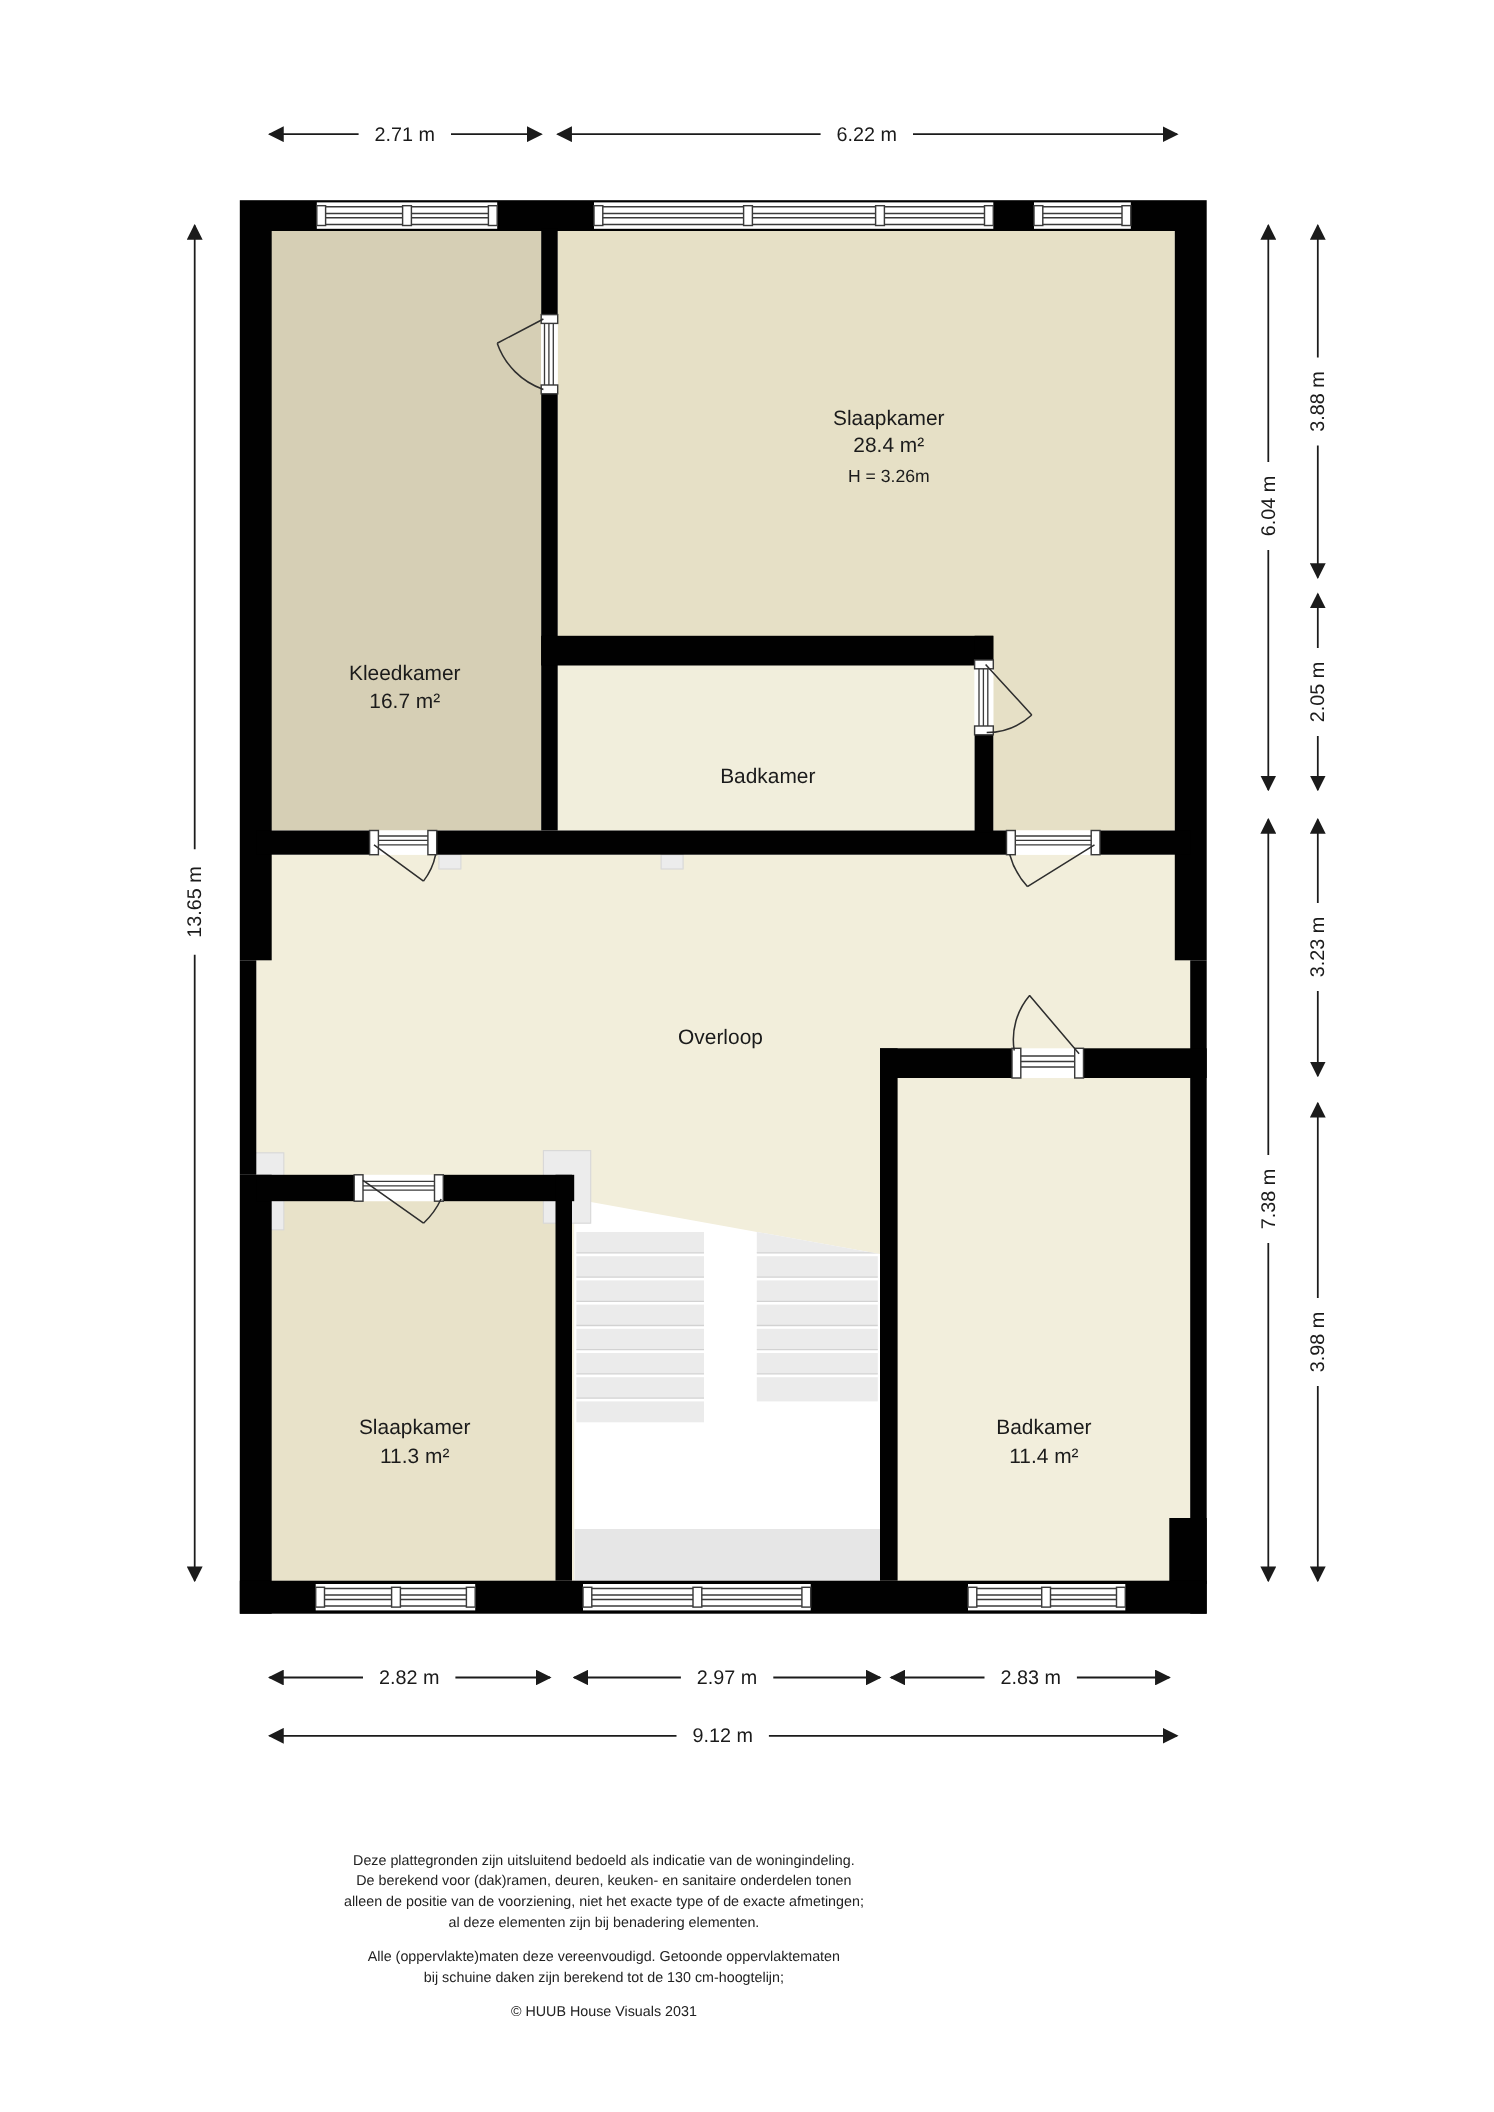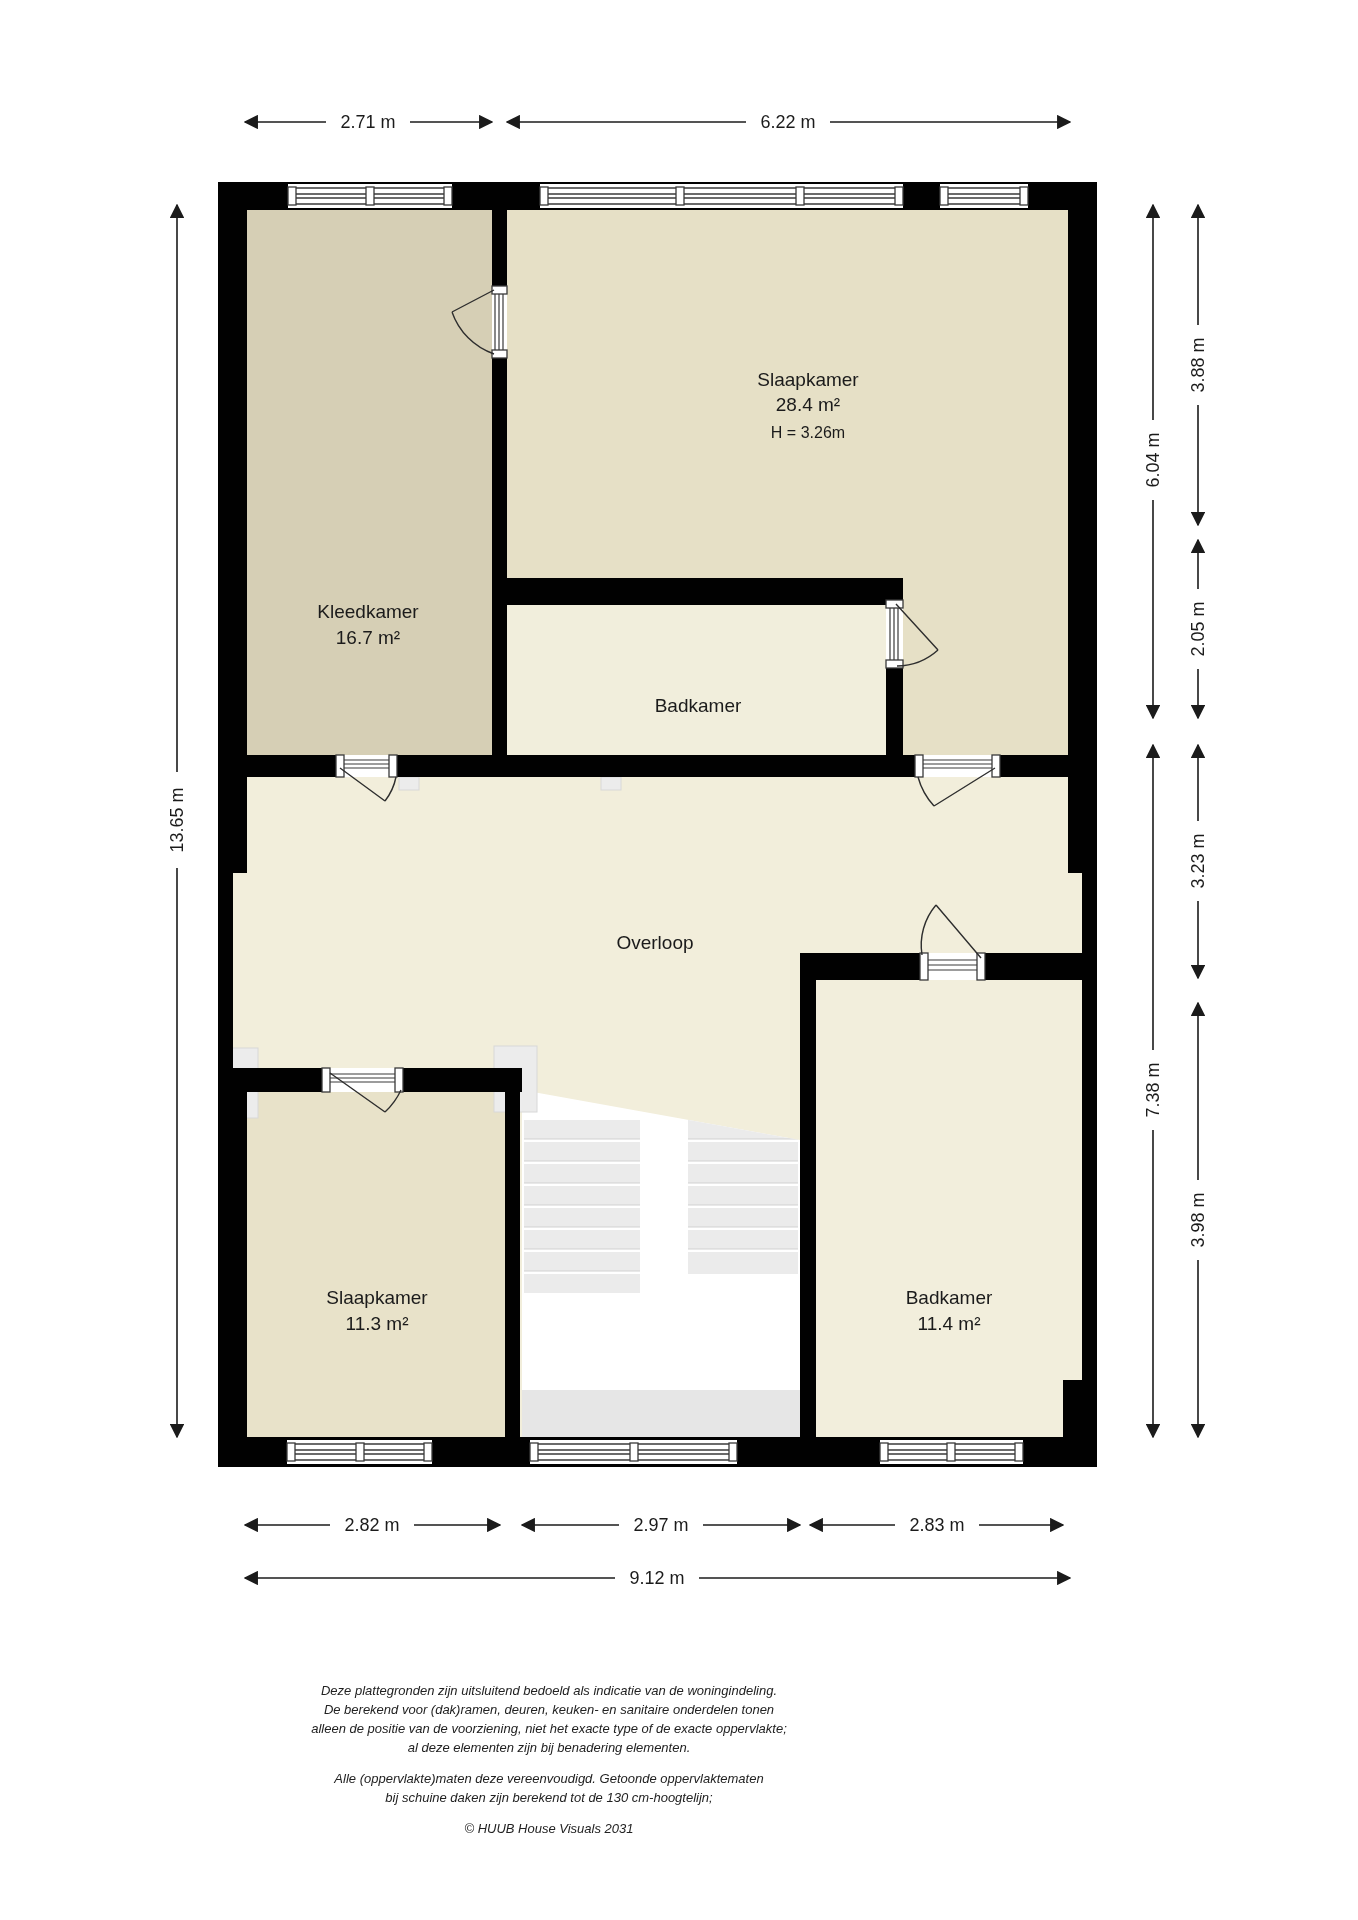--- a/index.html
+++ b/index.html
@@ -13,21 +13,21 @@
   .wall{fill:#010101;}
   .win{fill:#ffffff;}
   .winline{stroke:#3a3a3a;stroke-width:1.4;}
   .wincap{fill:#ffffff;stroke:#3a3a3a;stroke-width:1.3;}
   .doorstripe{stroke:#3a3a3a;stroke-width:1.2;}
   .doorswing{stroke:#2e2e2e;stroke-width:1.4;fill:none;}
   .tread{fill:#ebebeb;}
   .treadline{stroke:#d2d2d2;stroke-width:1.2;}
   .pilaster{fill:#ececec;stroke:#d8d8d8;stroke-width:1;}
   #footer{position:absolute;left:309px;top:1681px;width:480px;text-align:center;
-          font-size:13px;line-height:19px;color:#222;font-style:italic;}
+          font-size:13px;line-height:19px;color:#222;}
   #footer .gap{height:12px;}
 </style>
 </head>
 <body>
 
 <svg id="plan-svg" width="1358" height="1920" viewBox="0 0 1358 1920">
   <defs>
     <marker id="arr" viewBox="0 0 10 10" refX="9" refY="5" markerWidth="9" markerHeight="9" orient="auto-start-reverse">
       <path d="M0,0 L10,5 L0,10 z" fill="#1b1b1b"></path>
     </marker>
@@ -345,20 +345,20 @@
       <path class="dim-line" d="M 245,1578 H 615" marker-start="url(#arr)"></path>
       <path class="dim-line" d="M 699,1578 H 1070" marker-end="url(#arr)"></path>
       <text class="dim-text" x="657" y="1584">9.12 m</text>
     </g>
   </g>
 </svg>
 
 <div id="footer">
   <div>Deze plattegronden zijn uitsluitend bedoeld als indicatie van de woningindeling.</div>
   <div>De berekend voor (dak)ramen, deuren, keuken- en sanitaire onderdelen tonen</div>
-  <div>alleen de positie van de voorziening, niet het exacte type of de exacte oppervlakte;</div>
+  <div>alleen de positie van de voorziening, niet het exacte type of de exacte afmetingen;</div>
   <div>al deze elementen zijn bij benadering elementen.</div>
   <div class="gap"></div>
   <div>Alle (oppervlakte)maten deze vereenvoudigd. Getoonde oppervlaktematen</div>
   <div>bij schuine daken zijn berekend tot de 130 cm-hoogtelijn;</div>
   <div class="gap"></div>
   <div>© HUUB House Visuals 2031</div>
 </div>
 
 </body></html>

